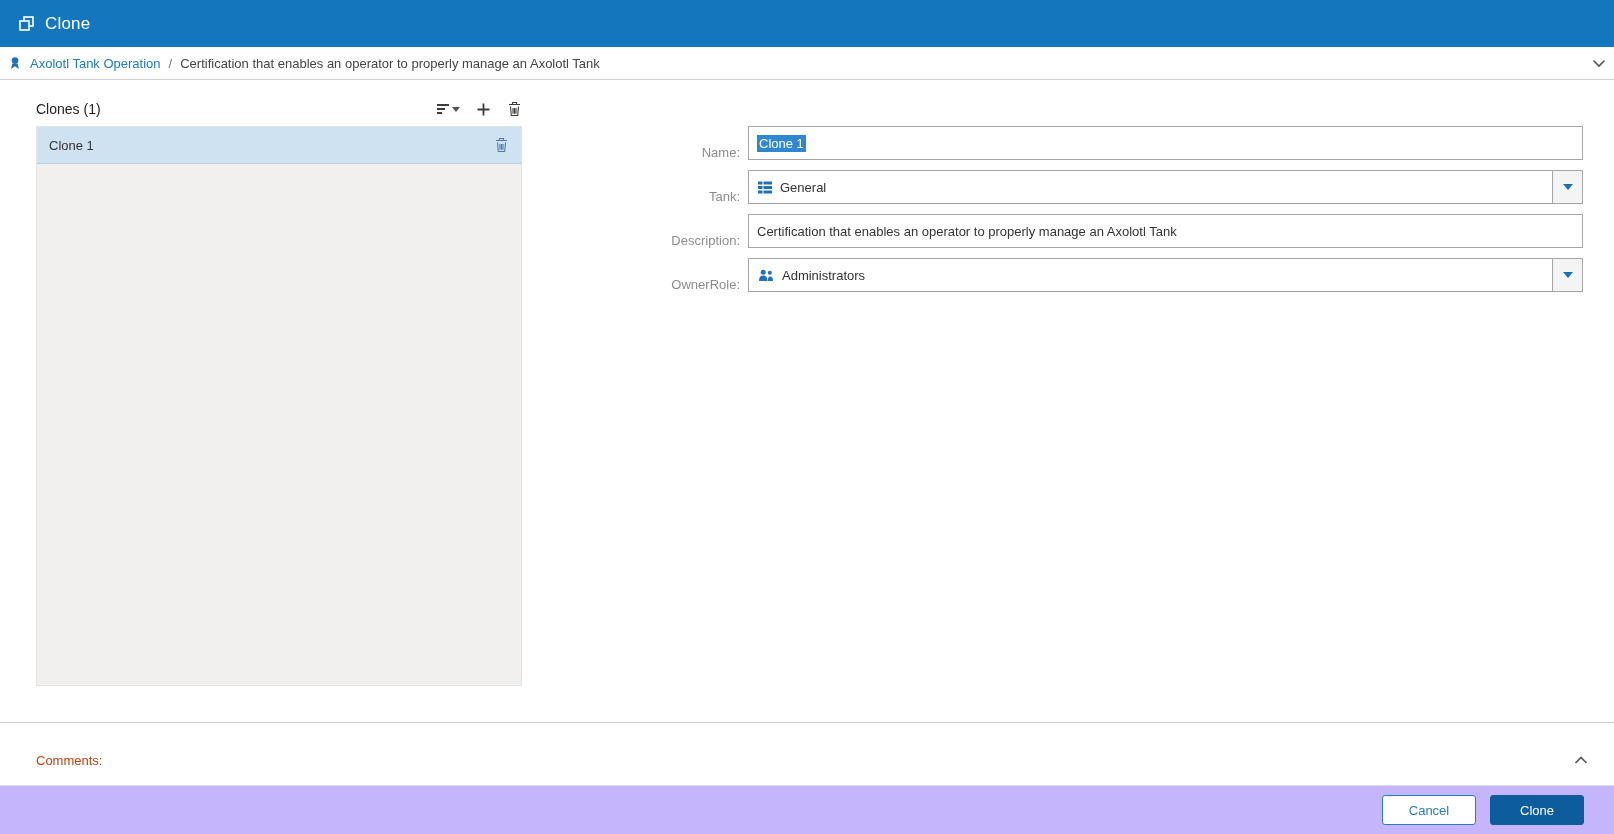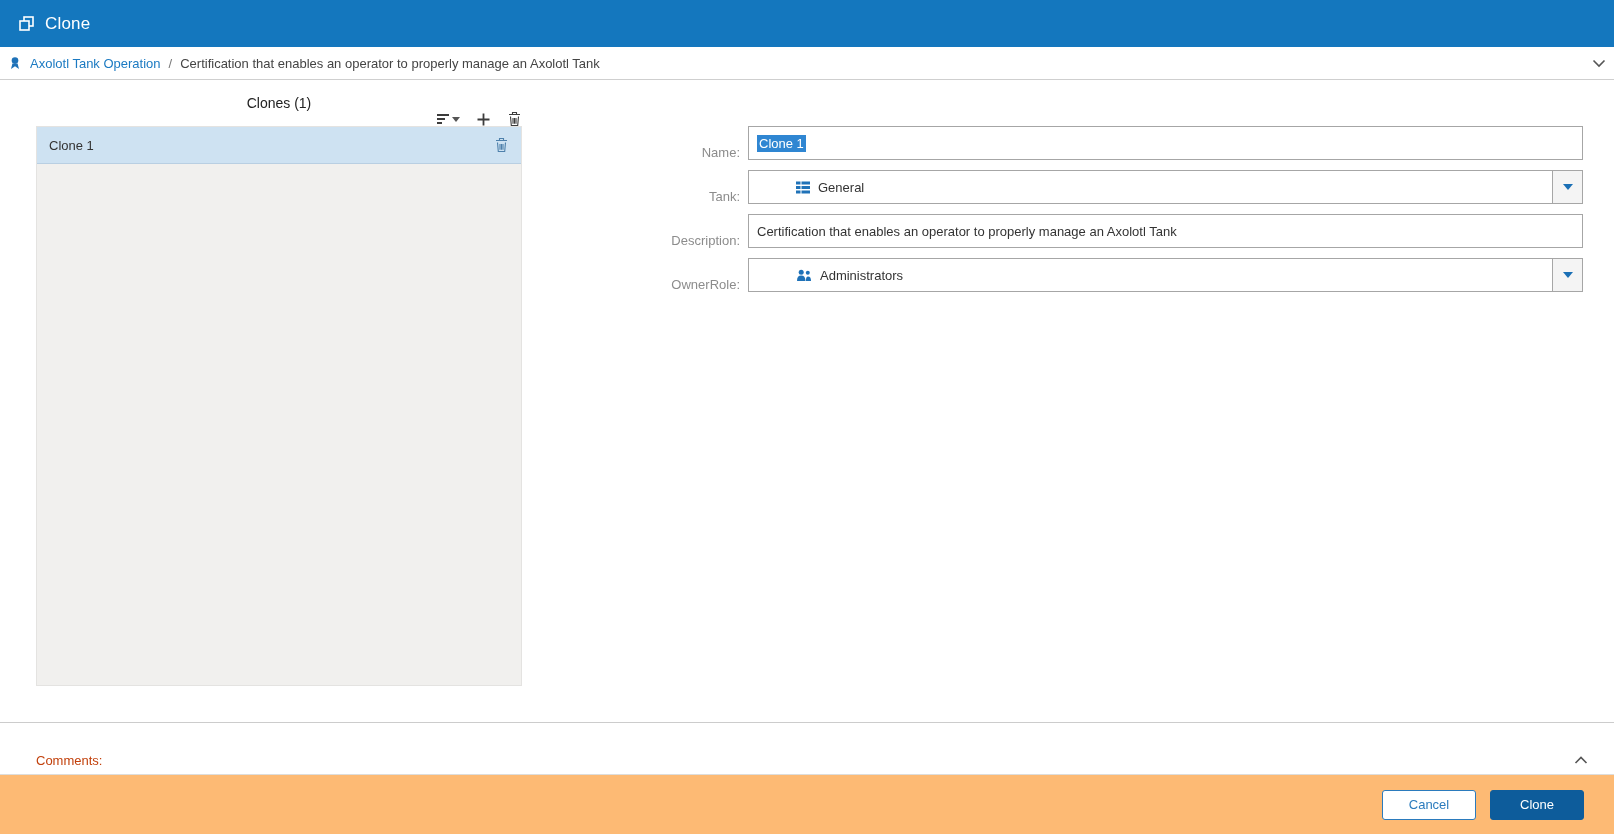--- a/index.html
+++ b/index.html
@@ -37,21 +37,21 @@
     background: #fff;
   }
   .breadcrumb a { color: #1B7AC2; text-decoration: none; cursor: pointer; }
   .breadcrumb .sep { color: #777; }
   .breadcrumb .current { color: #444; }
   .breadcrumb .chev { margin-left: auto; cursor: pointer; display: flex; align-items: center; }
 
   
   .clones-panel { position: absolute; left: 36px; top: 95px; width: 486px; }
   .panel-head {
-    height: 28px; display: flex; align-items: center; flex-direction: column;
+    height: 28px; display: flex; align-items: center;
   }
   .panel-head .title { font-size: 14px; color: #222; }
   .panel-head .tools {
     margin-left: auto; display: flex; align-items: center; gap: 16px;
   }
   .tool { cursor: pointer; display: flex; align-items: center; gap: 3px; }
   .sort-glyph { display: inline-flex; flex-direction: column; gap: 2px; }
   .sort-glyph i { display: block; height: 2px; background: #3c3c3c; }
   .sort-glyph i:nth-child(1) { width: 12px; }
   .sort-glyph i:nth-child(2) { width: 8px; }
@@ -83,21 +83,20 @@
   .form-label {
     width: 100px; text-align: right; margin-right: 8px;
     color: #8C8C8C; flex: none;
   }
   .text-input, .combo {
     flex: 1; height: 34px;
     border: 1px solid #A6A6A6; background: #fff;
     display: flex; align-items: center;
     font-size: 13px; color: #333;
     cursor: text;
-    padding-left: 38px;
   }
   .text-input { padding: 0 8px; }
   .selection-highlight {
     background: #2F86D2; color: #fff; padding: 1px 2px;
   }
   .combo { cursor: pointer; }
   .combo .value-wrap {
     flex: 1; display: flex; align-items: center; gap: 8px; padding: 0 9px;
     overflow: hidden; white-space: nowrap;
   }
@@ -122,22 +121,22 @@
   }
   .comments-inner {
     display: flex; align-items: center; justify-content: space-between;
     padding: 30px 26px 0 36px;
   }
   .comments-inner .label { color: #c2410c; }
   .comments-inner .chev { cursor: pointer; display: flex; align-items: center; }
 
   
   .footer {
-    position: absolute; left: 0; right: 0; bottom: 0; height: 60px;
-    background: #fdba74;
+    position: absolute; left: 0; right: 0; bottom: 0; height: 49px;
+    background: #c4b5fd;
     border-top: 1px solid #DDDDDB;
     display: flex; align-items: center; justify-content: flex-end;
     gap: 14px; padding: 0 30px;
   }
   .btn {
     height: 30px; min-width: 94px; padding: 0 22px;
     border-radius: 3px; font-size: 13px;
     font-family: "Liberation Sans", "DejaVu Sans", sans-serif;
     cursor: pointer;
   }

